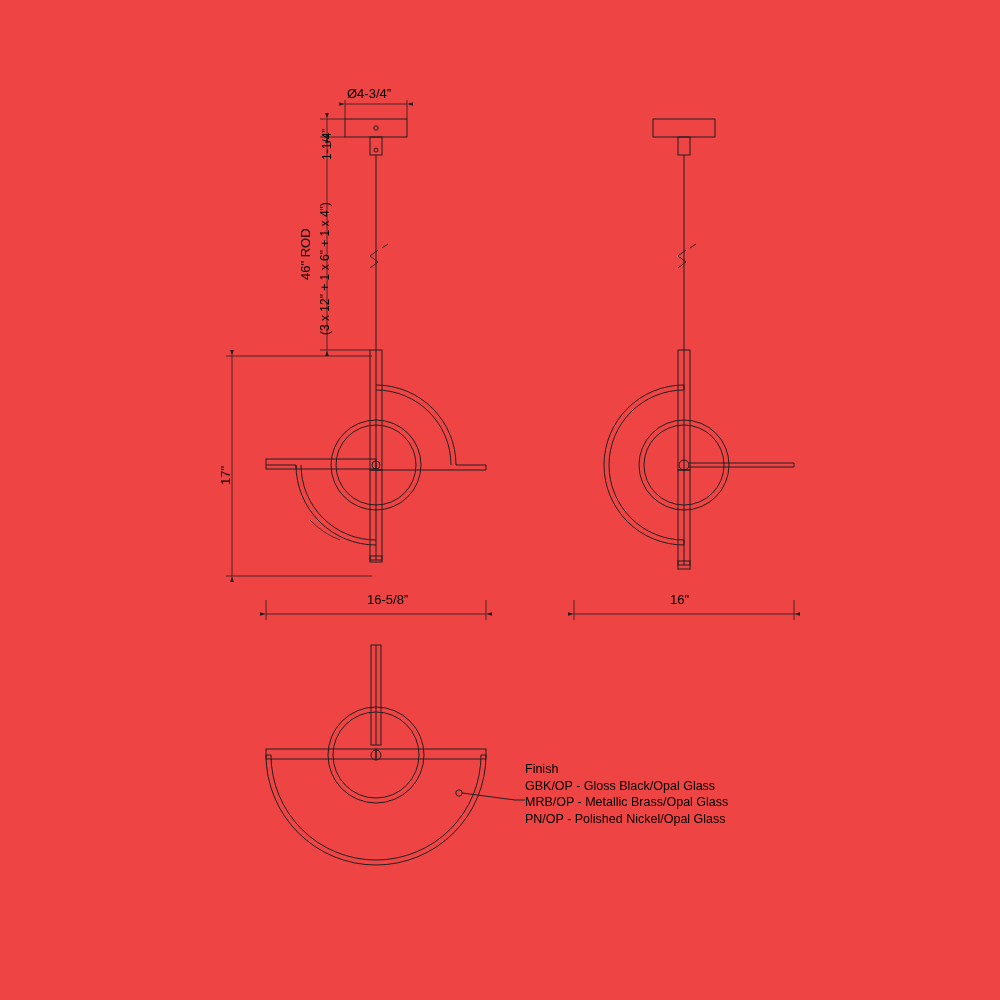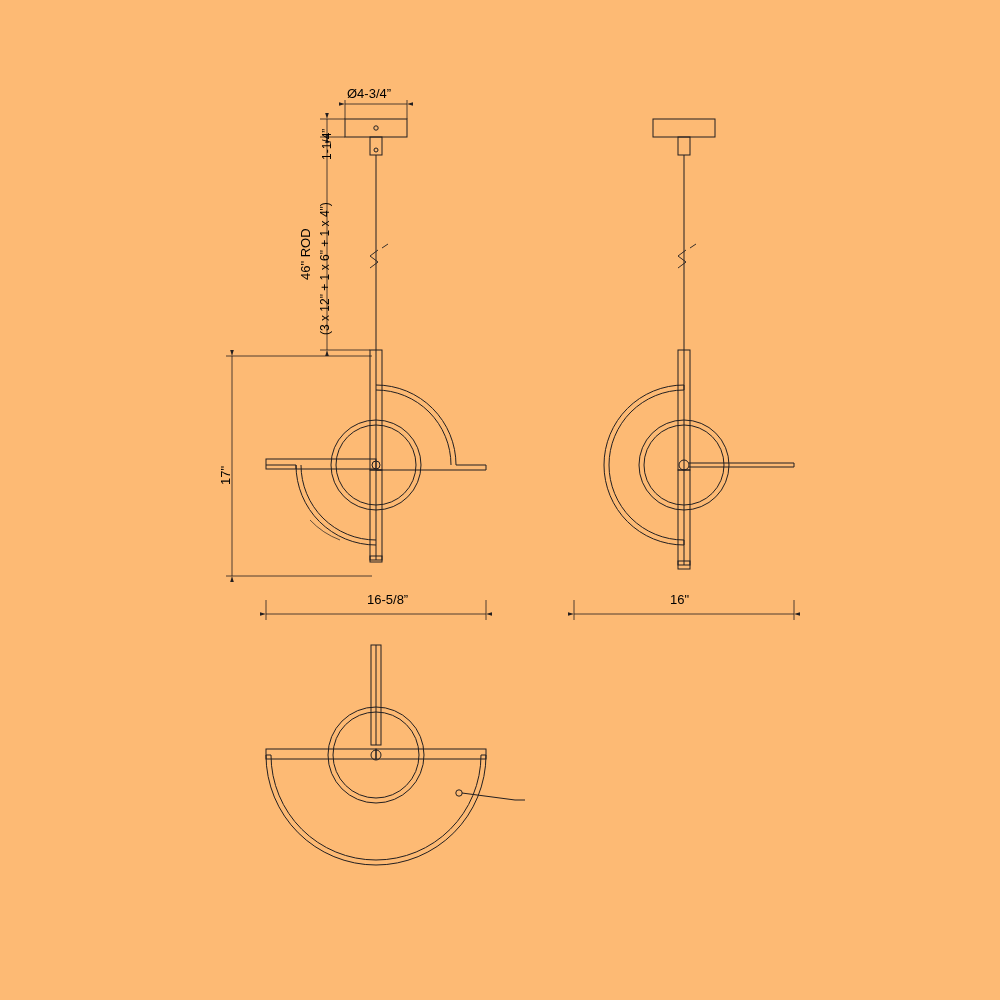--- a/index.html
+++ b/index.html
@@ -11,21 +11,21 @@
     width: 1000px;
     height: 1000px;
     font-family: "Liberation Sans", sans-serif;
     color: #000000;
     overflow: hidden;
   }
   #sheet {
     position: relative;
     width: 1000px;
     height: 1000px;
-    background: #fdba74;
+    background: #ef4444;
   }
   svg.drawing {
     position: absolute;
     left: 0;
     top: 0;
     width: 1000px;
     height: 1000px;
   }
   .lbl {
     position: absolute;
@@ -186,14 +186,20 @@
   <div class="lbl rot90" style="left:298px; top:280px;">46" ROD</div>
 
   <div class="lbl lbl-sm rot90" style="left:318px; top:335px;">(3 x 12" + 1 x 6" + 1 x 4")</div>
 
   <div class="lbl rot90" style="left:218px; top:485px;">17"</div>
 
   <div class="lbl" style="left:367px; top:592px;">16-5/8”</div>
 
   <div class="lbl" style="left:670px; top:592px;">16"</div>
 
+  <div class="finish-block" style="left:525px; top:761px;">
+    <div>Finish</div>
+    <div>GBK/OP - Gloss Black/Opal Glass</div>
+    <div>MRB/OP - Metallic Brass/Opal Glass</div>
+    <div>PN/OP - Polished Nickel/Opal Glass</div>
+  </div>
 
 </div>
 
 </body></html>

